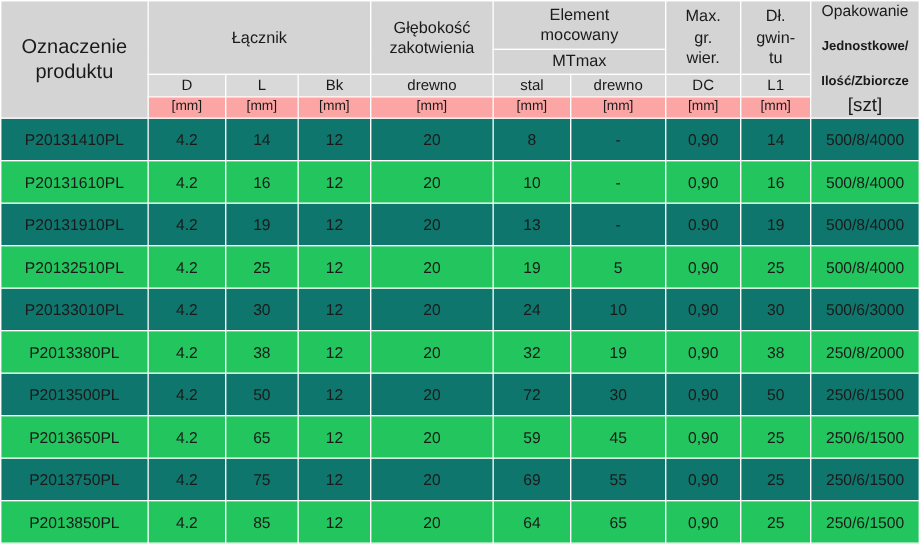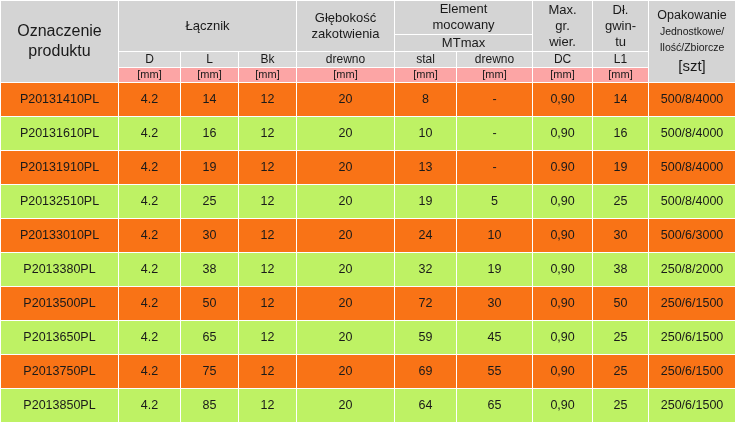--- a/index.html
+++ b/index.html
@@ -47,34 +47,35 @@
   .prodname-hdr {
     font-size: 16px;
   }
   .pack-hdr {
     font-size: 12.5px;
     line-height: 1.3;
   }
   .pack-hdr .small {
     font-size: 10.5px;
     display: block;
-    margin-top: 2px;
+    margin-top: 14px;
+    font-weight: bold;
   }
   .pack-hdr .tiny {
     font-size: 15px;
     display: block;
     margin-top: 2px;
   }
   
   tbody tr td {
     height: 33px;
     font-size: 12.5px;
   }
-  tr.row-light td { background: #f97316; }
-  tr.row-dark td { background: #bef264; }
+  tr.row-light td { background: #0f766e; }
+  tr.row-dark td { background: #22c55e; }
   td.code {
     text-align: left;
     padding-left: 14px;
     font-size: 12.5px;
   }
   .colw-code { width: 118px; }
   .colw-d    { width: 62px; }
   .colw-l    { width: 58px; }
   .colw-bk   { width: 58px; }
   .colw-deep { width: 98px; }

